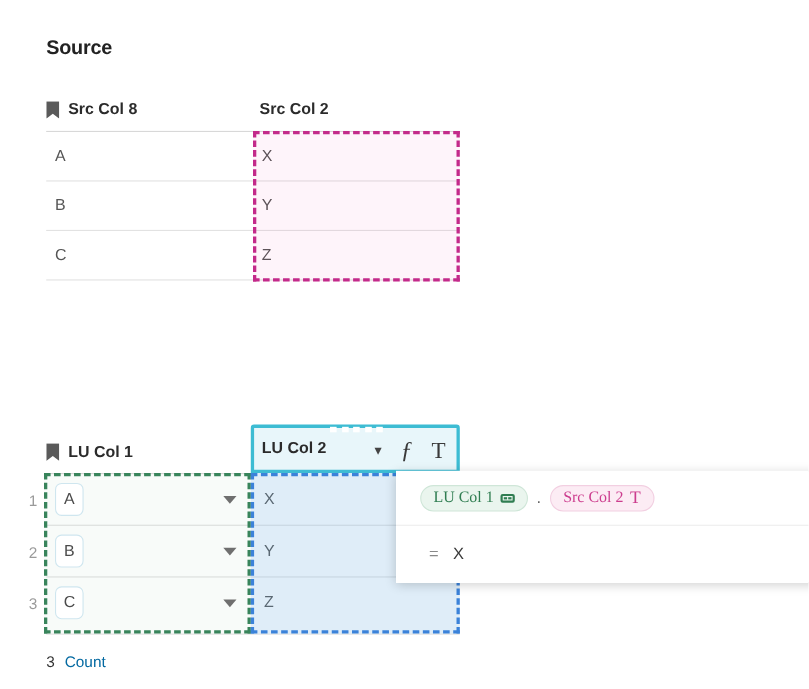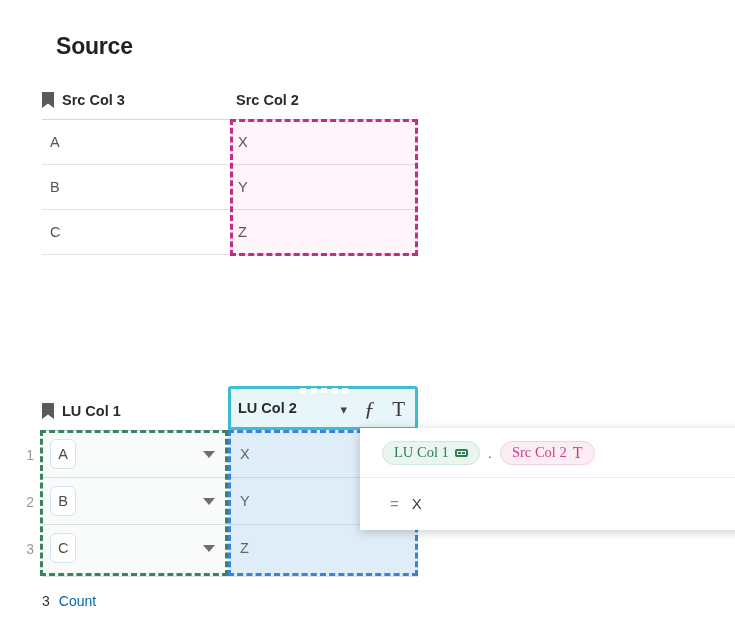--- a/index.html
+++ b/index.html
@@ -14,25 +14,24 @@
     color: #333333;
     overflow: hidden;
     position: relative;
   }
 
   .page { position: relative; width: 735px; height: 626px; }
 
   
   .section-title {
     position: absolute;
-    font-size: 23px;
+    font-size: 18px;
     font-weight: bold;
     color: #222222;
     letter-spacing: -0.2px;
-    margin-left: 14px;
   }
   #source-title { left: 42px; top: 33px; }
   #lookup-title { left: 42px; top: 346px; }
 
   
   .grid { position: absolute; }
   .col-header {
     position: absolute;
     display: flex;
     align-items: center;
@@ -253,21 +252,21 @@
 <body>
 
 <div class="page">
 
   <div class="section-title" id="source-title">Source</div>
 
   <div class="grid">
 
     <div class="col-header" style="left:42px; top:92px;">
       <span class="bookmark-icon"></span>
-      <span>Src Col 3</span>
+      <span>Src Col 8</span>
     </div>
     <div class="col-header" style="left:236px; top:92px;">
       <span>Src Col 2</span>
     </div>
 
     <div class="hdr-divider" style="left:42px; top:119px; width:376px;"></div>
 
     <div class="cell" style="left:42px; top:119px; width:188px; height:45px;">A</div>
     <div class="cell" style="left:230px; top:119px; width:188px; height:45px;">X</div>
     <div class="row-divider" style="left:42px; top:164px; width:376px;"></div>

